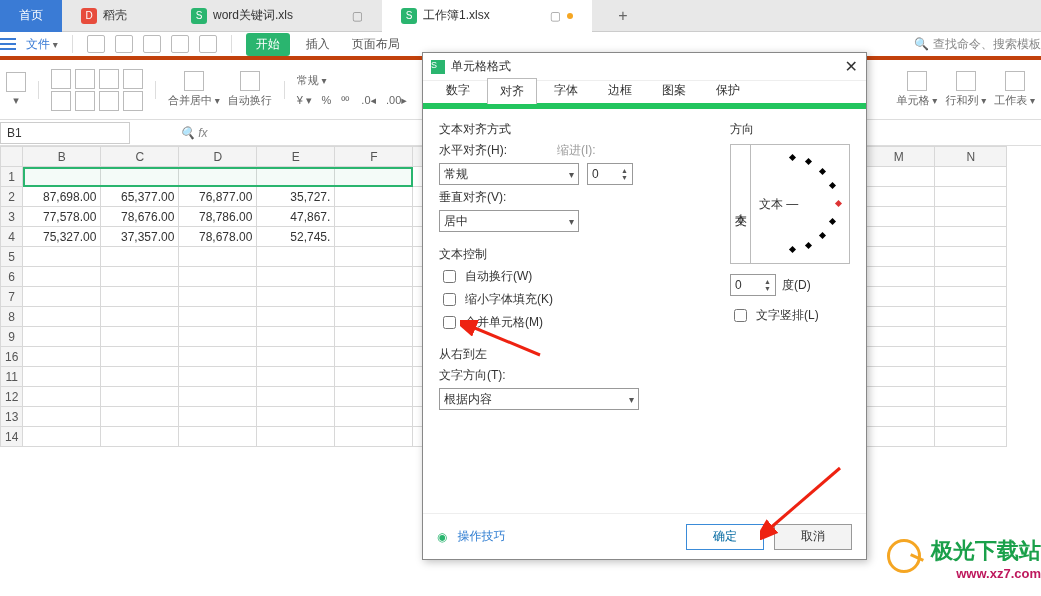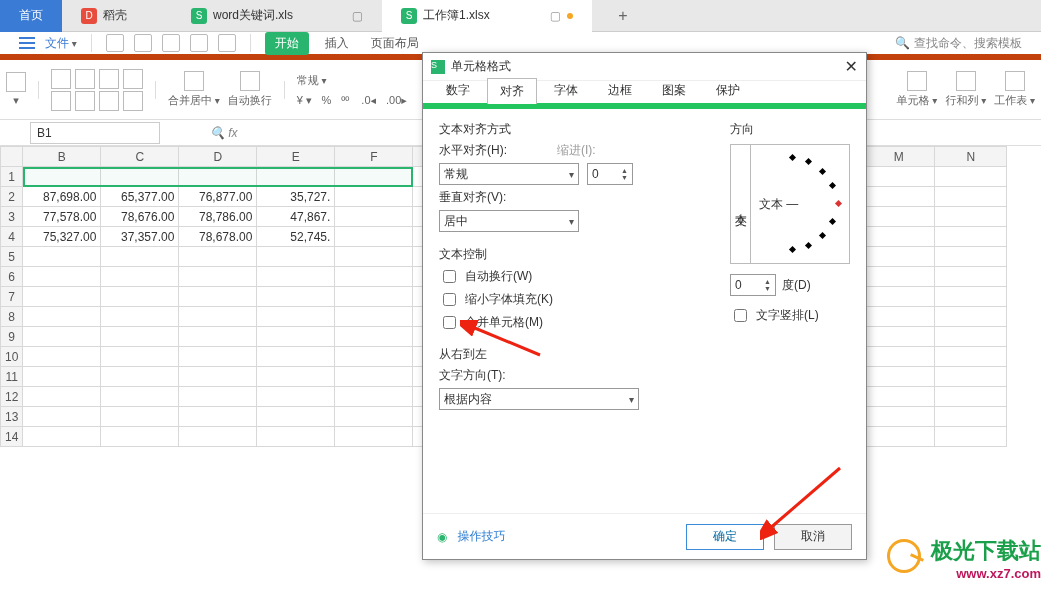--- a/index.html
+++ b/index.html
@@ -9,38 +9,38 @@
   .tab{height:32px;display:flex;align-items:center;padding:0 19px;gap:6px;position:relative;min-width:110px}
   .tab.home{background:#3a7bd5;color:#fff;min-width:60px;justify-content:center}
   .tab.active{background:#fff}
   .tab .close{margin-left:auto;opacity:.5}
   .tab .dot{width:6px;height:6px;border-radius:50%;background:#f5a623}
   .tab .ico{width:16px;height:16px;display:inline-flex;align-items:center;justify-content:center;font-size:10px;color:#fff;border-radius:3px}
   .ico.red{background:#e74c3c}
   .ico.green{background:#2ab56f;color:#fff}
   .tab .plus{width:24px;text-align:center;font-size:16px;color:#666}
   
-  .menubar{height:28px;display:flex;align-items:center;padding:0 19px;border-bottom:6px solid #c2410c;gap:10px}
+  .menubar{height:28px;display:flex;align-items:center;padding:0 0;border-bottom:4px solid #c2410c;gap:10px}
   .hamb{display:inline-block;width:16px;height:12px;border-top:2px solid #3a7bd5;border-bottom:2px solid #3a7bd5;position:relative}
   .hamb::after{content:"";position:absolute;top:3px;left:0;right:0;border-top:2px solid #3a7bd5}
   .menubar .file{color:#3a7bd5}
   .mini-ico{width:18px;height:18px;border:1px solid #bbb;border-radius:2px;display:inline-block}
   .sep{width:1px;height:18px;background:#ddd;margin:0 4px}
   .menu-item{color:#555;padding:0 6px}
   .menu-item.start{background:#2ab56f;color:#fff;padding:3px 10px;border-radius:3px}
   .search{margin-left:auto;display:flex;align-items:center;gap:4px;color:#888}
   
   .ribbon{height:60px;display:flex;align-items:center;padding:0 6px;gap:8px;border-bottom:1px solid #ddd}
   .rgrp{display:flex;flex-direction:column;align-items:center;gap:2px;color:#666;font-size:11px}
   .rico{width:20px;height:20px;border:1px solid #bbb}
   .ricos{display:flex;gap:4px}
   .dd::after{content:" ▾";color:#666;font-size:10px}
   
   .fbar{height:26px;display:flex;align-items:center;border-bottom:1px solid #ddd}
-  .namebox{width:130px;height:22px;margin-left:30px;border:1px solid #ccc;padding:0 6px;display:flex;align-items:center}
+  .namebox{width:130px;height:22px;border:1px solid #ccc;padding:0 6px;display:flex;align-items:center}
   .fx{margin-left:50px;color:#888;font-style:italic}
   
   .grid{position:relative;height:450px;overflow:hidden}
   table{border-collapse:collapse;table-layout:fixed}
   th,td{border:1px solid #d8d8d8;height:20px;font-size:12px;padding:0 4px;text-align:right;font-weight:normal;color:#333}
   th{background:#f4f4f4;text-align:center;color:#555}
   th.rowh{width:22px;background:#f4f4f4;text-align:center}
   .colB,.colC,.colD,.colE,.colF{width:78px}
   .colM,.colN{width:72px}
   .selwrap{position:absolute;left:23px;top:21px;width:390px;height:20px;border:2px solid #2ab56f;background:rgba(42,181,111,.05);pointer-events:none}
@@ -296,21 +296,21 @@
           <td></td>
           <td></td>
           <td></td>
           <td></td>
           <td></td>
           <td></td>
           <td></td>
           <td></td>
         </tr>
   <tr>
-          <th class="rowh">10</th>
+          <th class="rowh">16</th>
           <td></td>
           <td></td>
           <td></td>
           <td></td>
           <td></td>
           <td></td>
           <td></td>
           <td></td>
         </tr>
   <tr>

